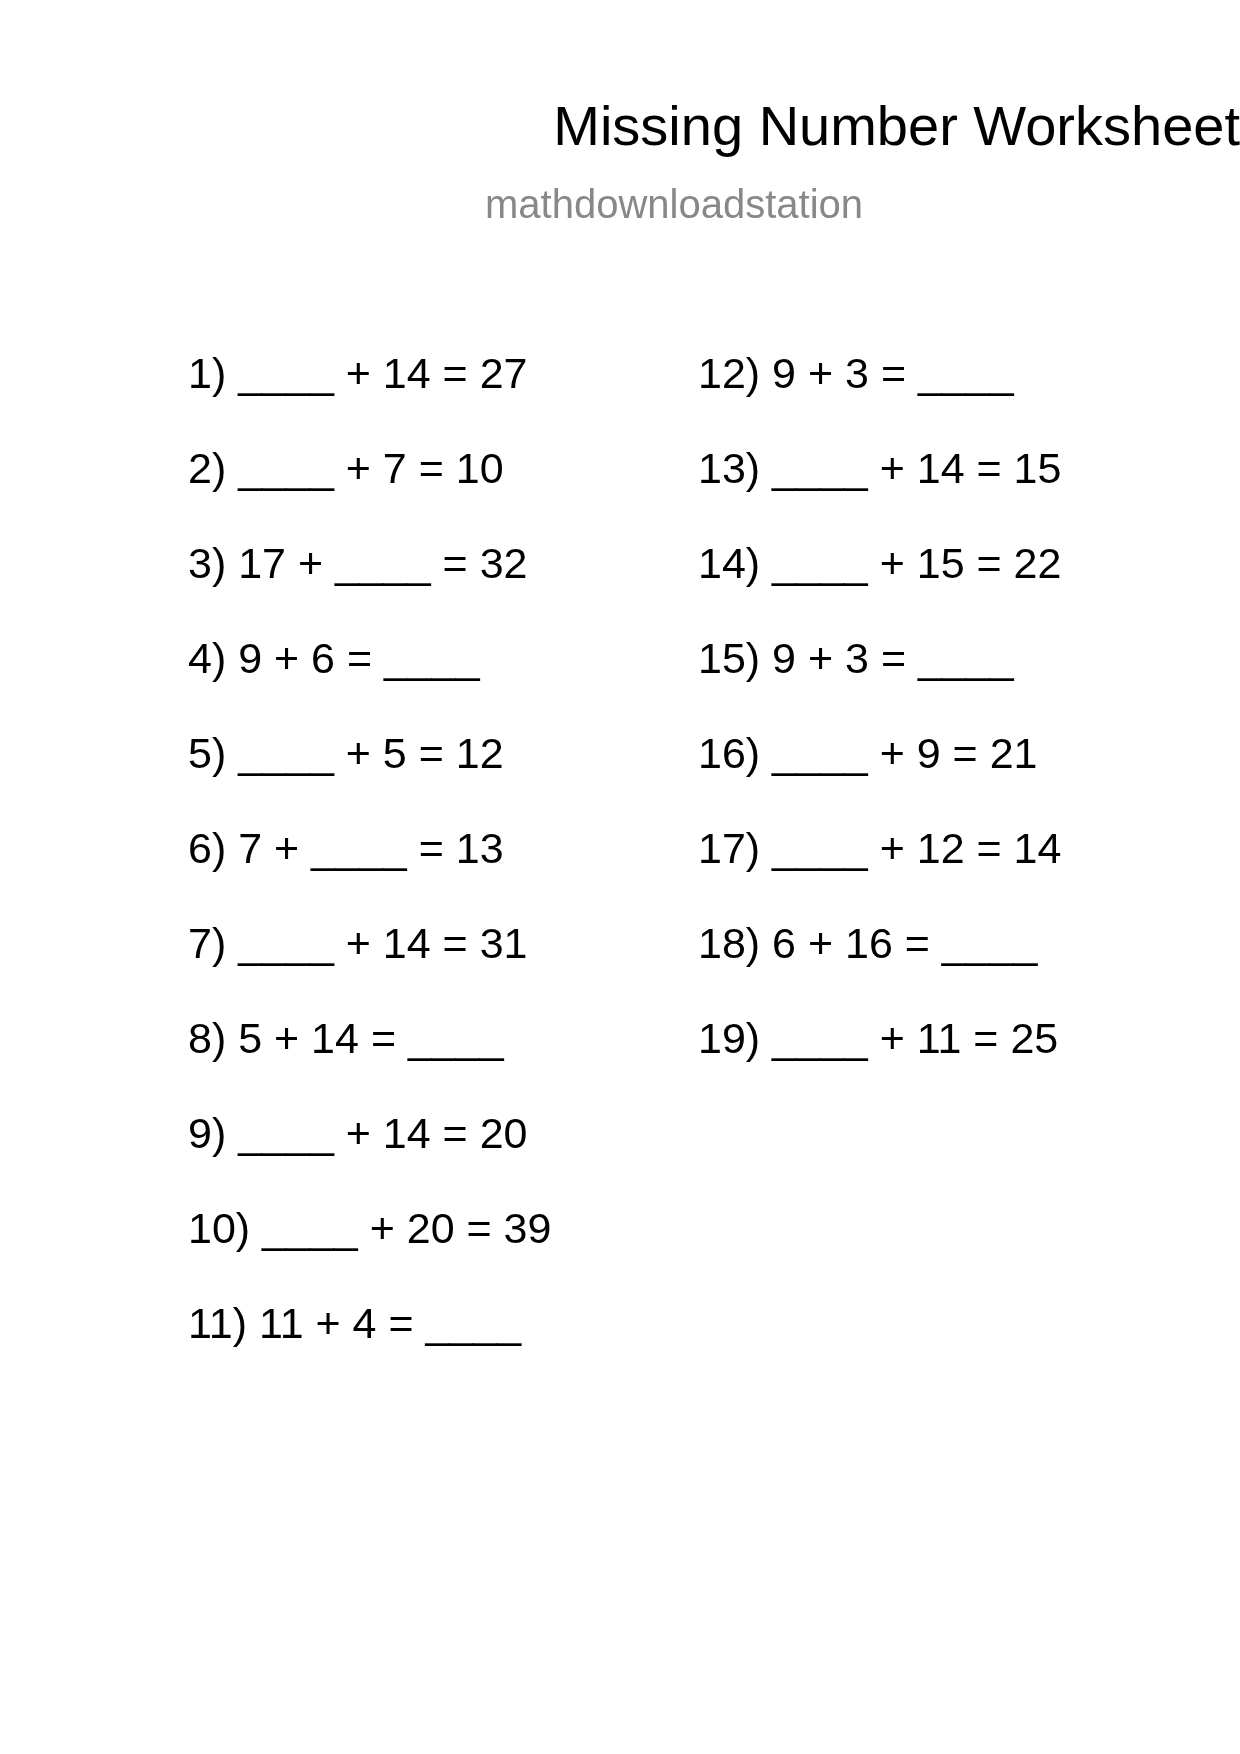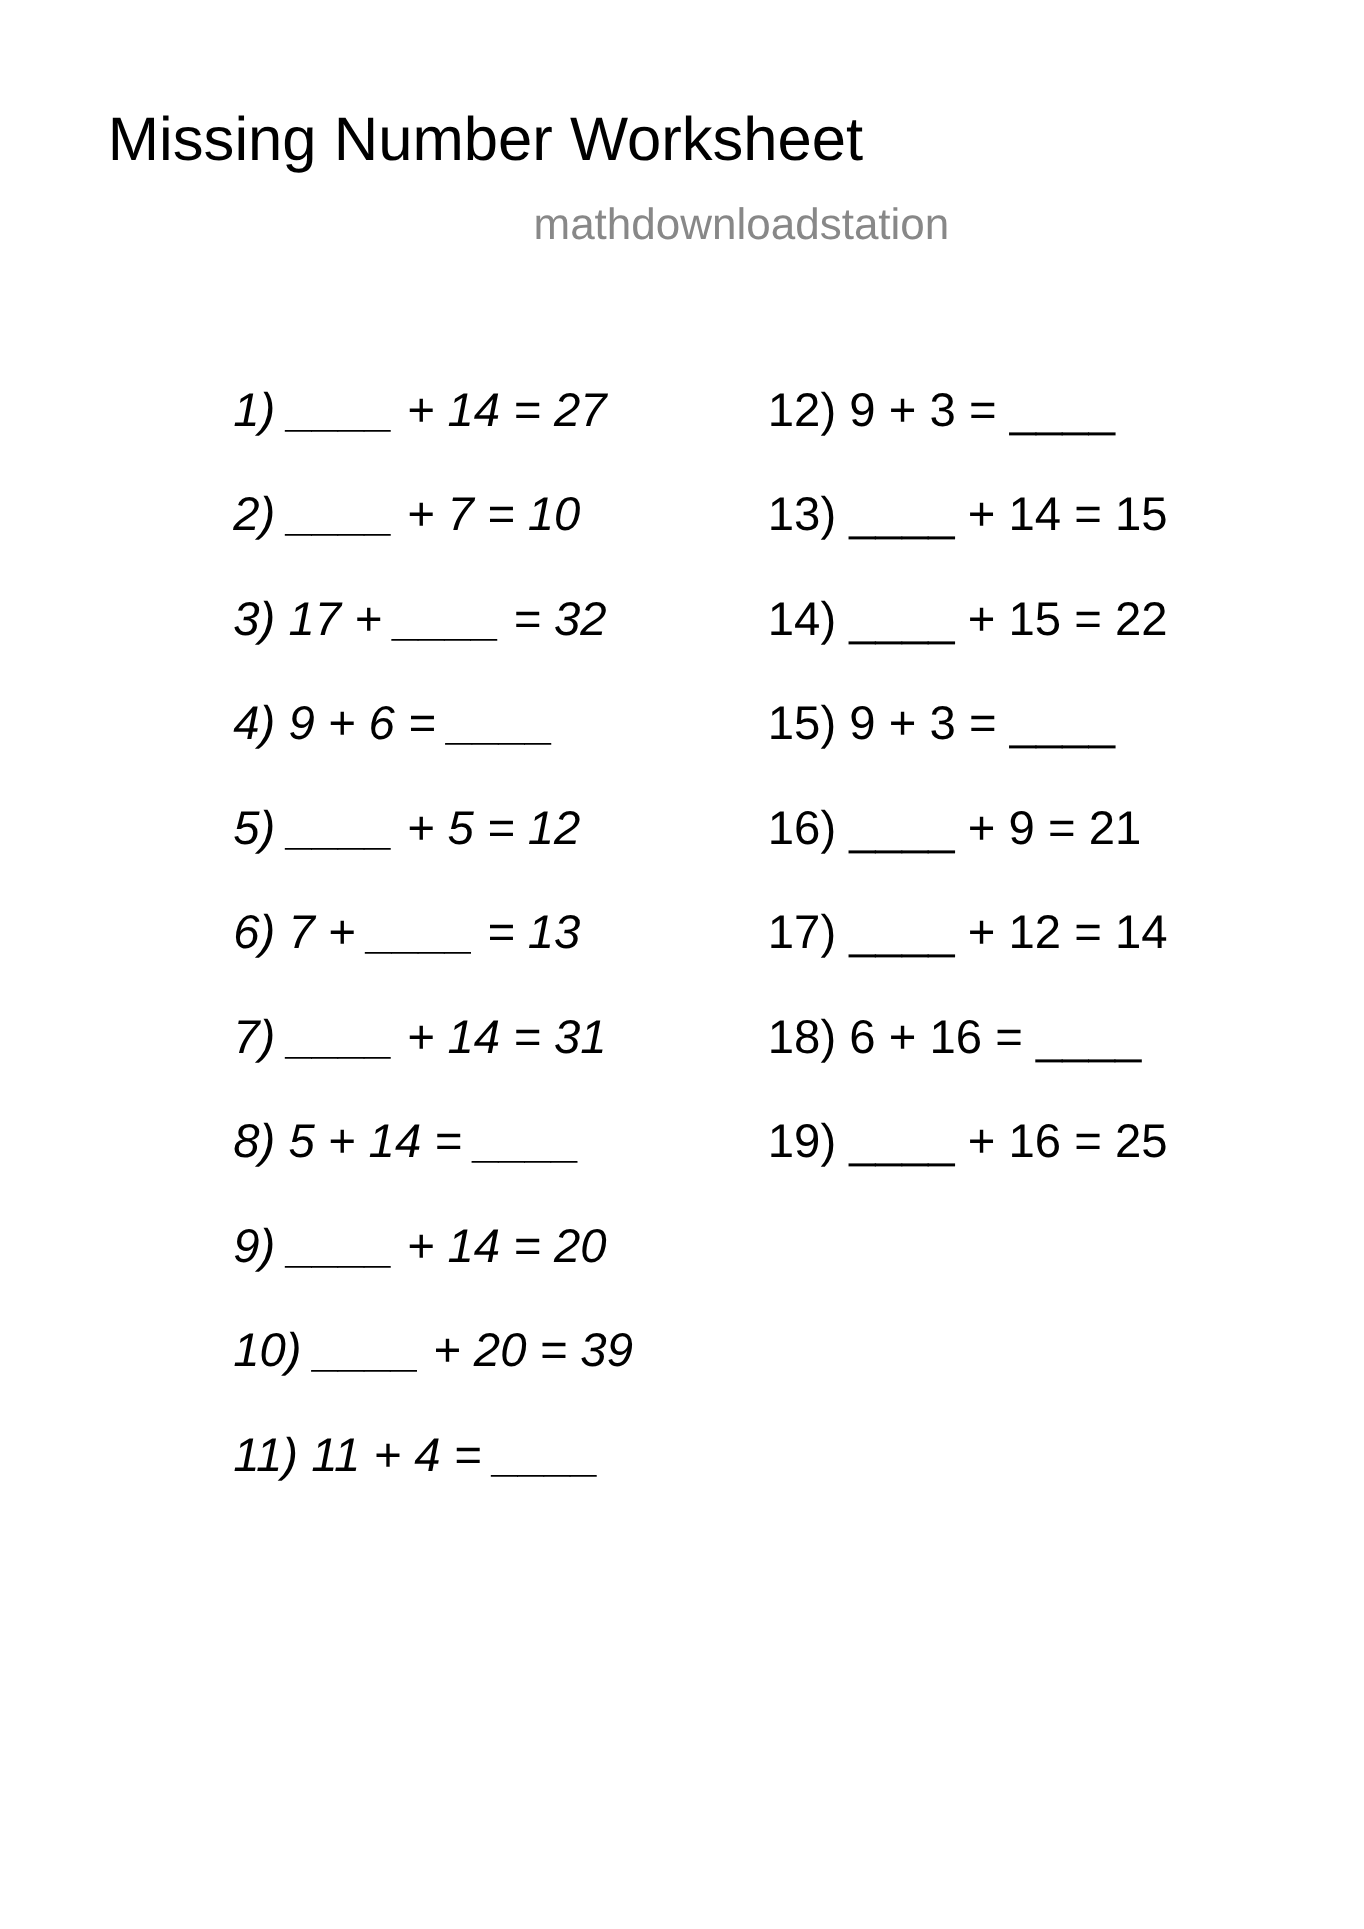--- a/index.html
+++ b/index.html
@@ -1,23 +1,23 @@
 <!DOCTYPE html>
 <html><head>
   <meta charset="utf-8">
   <style>
     html, body { margin: 0; padding: 0; background: #ffffff; }
     body { width: 1240px; height: 1754px; position: relative; overflow: hidden;
            font-family: "Liberation Sans", sans-serif; color: #000; }
-    .title { position: absolute; left: 0; width: 1240px; top: 98px; text-align: left;
+    .title { position: absolute; left: 0; width: 1240px; top: 98px; text-align: right;
              font-size: 56px; line-height: 1; padding-left: 98px; box-sizing: border-box; }
     .subtitle { position: absolute; left: 0; width: 1240px; top: 184px; text-align: center;
                 font-size: 40px; line-height: 1; color: #888888; padding-left: 108px; box-sizing: border-box; }
     .col { position: absolute; top: 352px; }
-    .col.left { left: 212px; font-style: italic; }
+    .col.left { left: 188px; }
     .col.right { left: 698px; }
     .problem { height: 95px; font-size: 43px; line-height: 1; white-space: pre; }
   </style>
 </head>
 <body>
 
 <div class="title">Missing Number Worksheet</div>
 <div class="subtitle">mathdownloadstation</div>
 
 <div class="col left">
@@ -35,14 +35,14 @@
 </div>
 
 <div class="col right">
   <div class="problem">12) 9 + 3 = ____</div>
   <div class="problem">13) ____ + 14 = 15</div>
   <div class="problem">14) ____ + 15 = 22</div>
   <div class="problem">15) 9 + 3 = ____</div>
   <div class="problem">16) ____ + 9 = 21</div>
   <div class="problem">17) ____ + 12 = 14</div>
   <div class="problem">18) 6 + 16 = ____</div>
-  <div class="problem">19) ____ + 16 = 25</div>
+  <div class="problem">19) ____ + 11 = 25</div>
 </div>
 
 </body></html>

